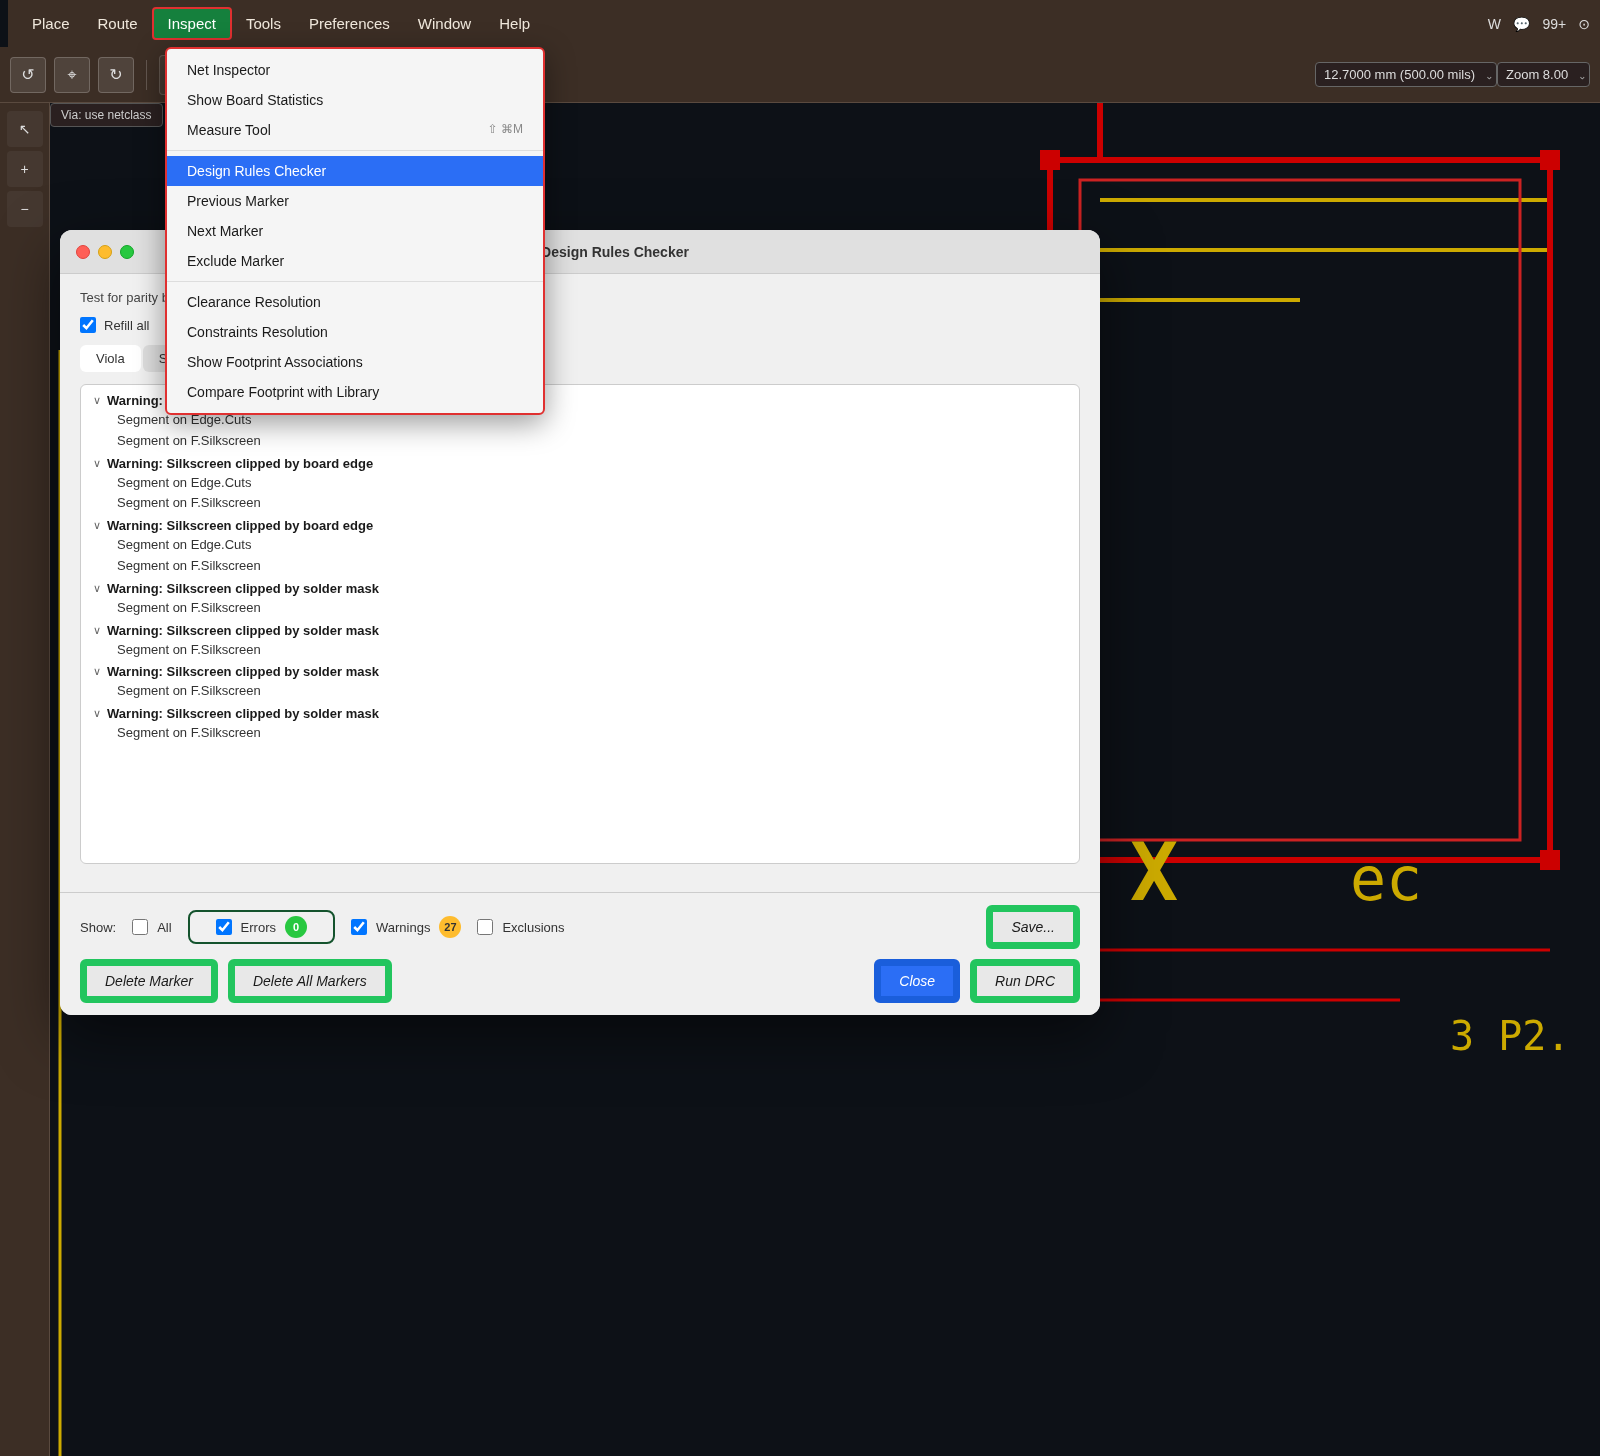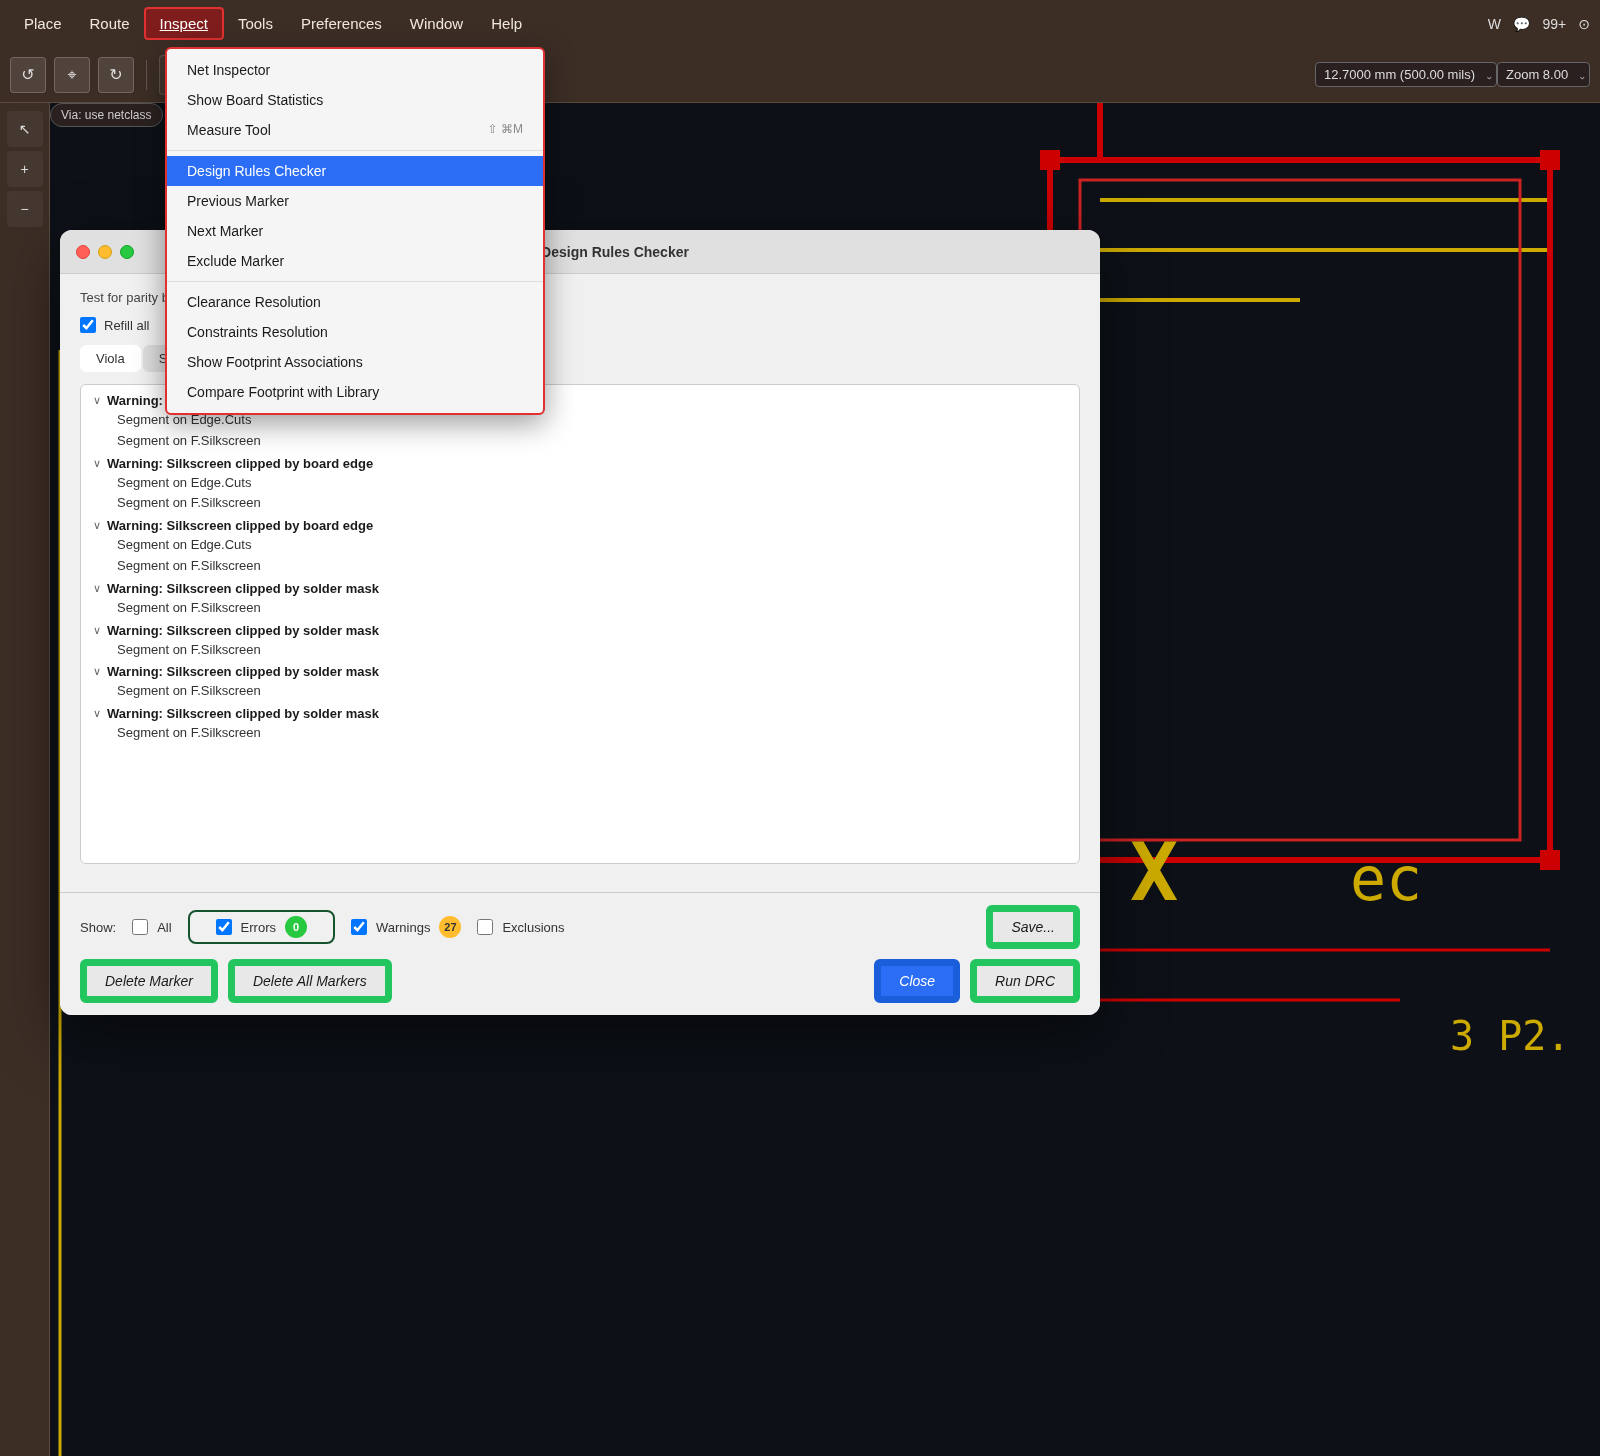--- a/index.html
+++ b/index.html
@@ -22,42 +22,41 @@
     }
 
     .pcb-canvas {
       position: absolute;
       top: 0; left: 0; right: 0; bottom: 0;
     }
 
     
     .menu-bar {
       position: absolute;
-      top: 0; left: 0; right: 0;
+      top: 0; left: 8px; right: 0;
       height: 47px;
       background: #3c2e25;
       display: flex;
       align-items: center;
       padding: 0 10px;
       z-index: 100;
     }
 
     .menu-item {
       padding: 6px 14px;
       color: #f0e8dc;
       cursor: pointer;
       border-radius: 4px;
       font-size: 15px;
     }
 
     .menu-item.inspect-active {
-      background: #7f1d1d;
+      background: #15803d;
       border: 2px solid #e03030;
       color: white;
-      text-decoration: underline;
     }
 
     
     .toolbar {
       position: absolute;
       top: 47px;
       left: 0; right: 0;
       height: 56px;
       background: #3c2e25;
       display: flex;
@@ -157,21 +156,21 @@
       font-size: 14px;
     }
 
     
     .via-indicator {
       position: absolute;
       top: 103px;
       left: 50px;
       background: #2a2020;
       border: 1px solid #555;
-      border-radius: 12px;
+      border-radius: 4px;
       padding: 4px 10px;
       color: #ccc;
       font-size: 12px;
       z-index: 98;
     }
 
     
     .dropdown-menu {
       position: absolute;
       top: 47px;

